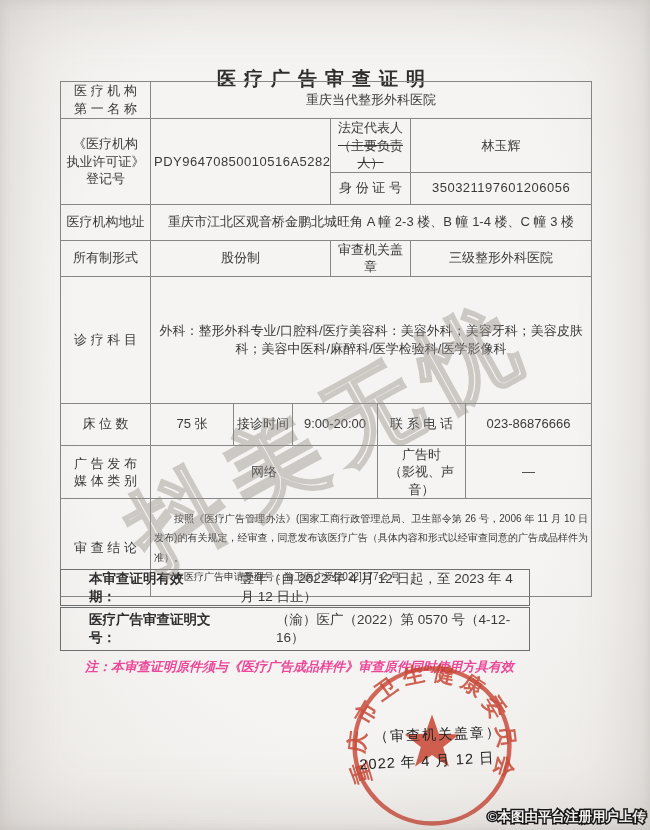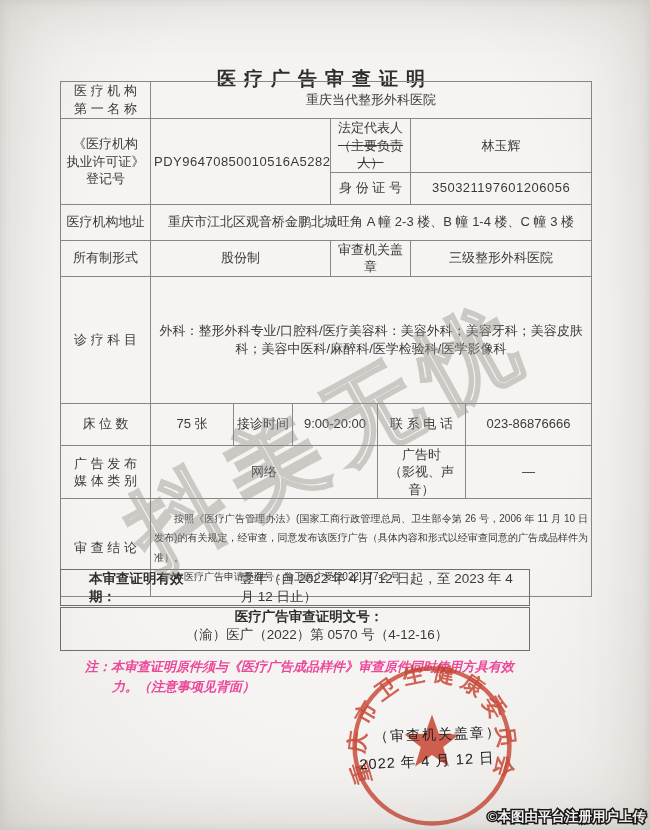--- a/index.html
+++ b/index.html
@@ -34,21 +34,21 @@
   .dept-val{padding:0 6px;line-height:1.9;}
   .smallline{display:block;}
   .mono{letter-spacing:.5px;}
   .dash{color:#5a5a5a;}
   .fullbox{
     position:absolute;left:60px;width:470px;box-sizing:border-box;
     border:1px solid #6f6f6f;background:transparent;display:flex;align-items:center;
     font-size:13.5px;z-index:2;
   }
   .box-validity{top:569px;height:37px;}
-  .box-docno{top:607px;height:44px;flex-direction:column;}
+  .box-docno{top:607px;height:44px;}
   .fullbox .blabel{margin-left:28px;font-weight:bold;color:#2f2f2f;}
   .box-validity .bvalue{margin-left:52px;}
   .box-docno .bvalue{margin-left:44px;}
   .note{
     position:absolute;left:85px;top:657px;width:480px;z-index:2;
     font-family:"DejaVu Serif",serif;font-style:italic;font-weight:bold;
     font-size:13px;line-height:1.5;color:#ec4899;
   }
   .note .l2{display:block;padding-left:27px;}
   .seal{position:absolute;left:342px;top:656px;width:180px;height:180px;z-index:6;opacity:.92;}
@@ -162,21 +162,20 @@
   <span class="bvalue">壹年（自 2022 年 4 月 12 日起，至 2023 年 4 月 12 日止）</span>
 </div>
 
 <div class="fullbox box-docno">
   <span class="blabel">医疗广告审查证明文号：</span>
   <span class="bvalue">（渝）医广（2022）第 0570 号（4-12-16）</span>
 </div>
 
 <div class="note">
   <span class="l1">注：本审查证明原件须与《医疗广告成品样件》审查原件同时使用方具有效</span>
-  <span class="l2">力。（注意事项见背面）</span>
 </div>
 
 <svg class="seal" viewBox="0 0 200 200">
   <circle cx="100" cy="100" r="86" fill="none" stroke="rgba(197,64,46,.85)" stroke-width="5"></circle>
   <polygon points="100,65 107.6,86.5 130.4,87.1 112.4,101 118.8,122.9 100,110 81.2,122.9 87.6,101 69.6,87.1 92.4,86.5" fill="rgba(197,64,46,.9)"></polygon>
   <path id="sealArc" d="M 33,136 A 75,75 0 1 1 167,136" fill="none"></path>
   <text font-size="24" font-weight="bold" fill="rgba(197,64,46,.88)" letter-spacing="7" font-family="Liberation Sans, sans-serif">
     <textPath href="#sealArc" startOffset="50%" text-anchor="middle">重庆市卫生健康委员会</textPath>
   </text>
 </svg>

